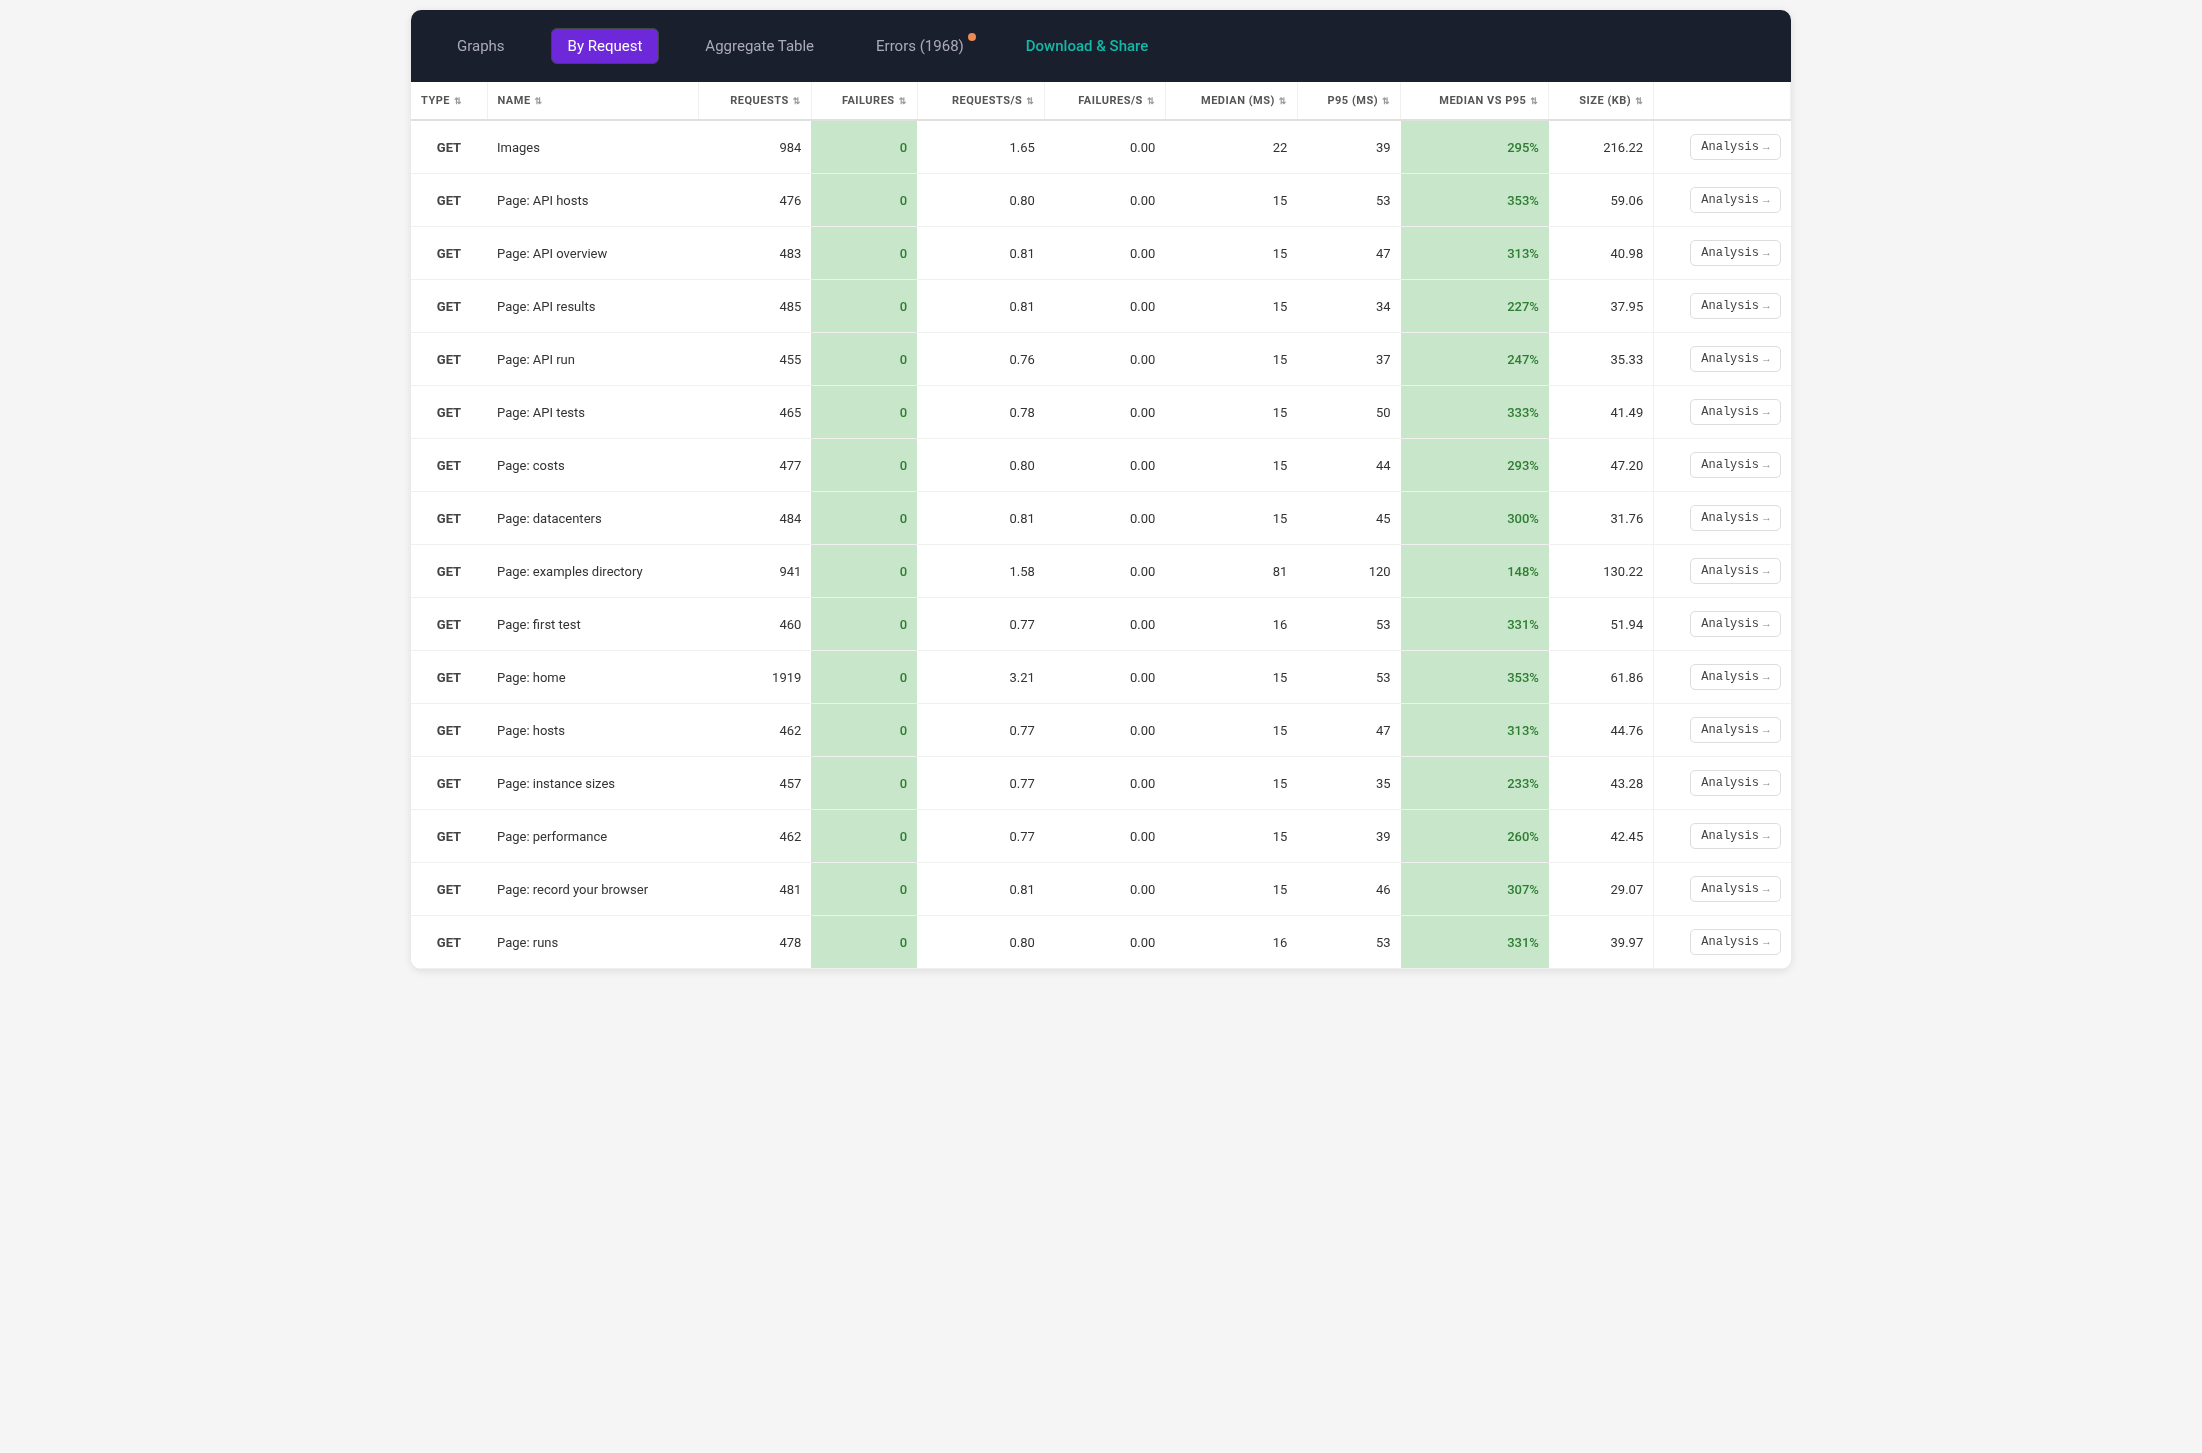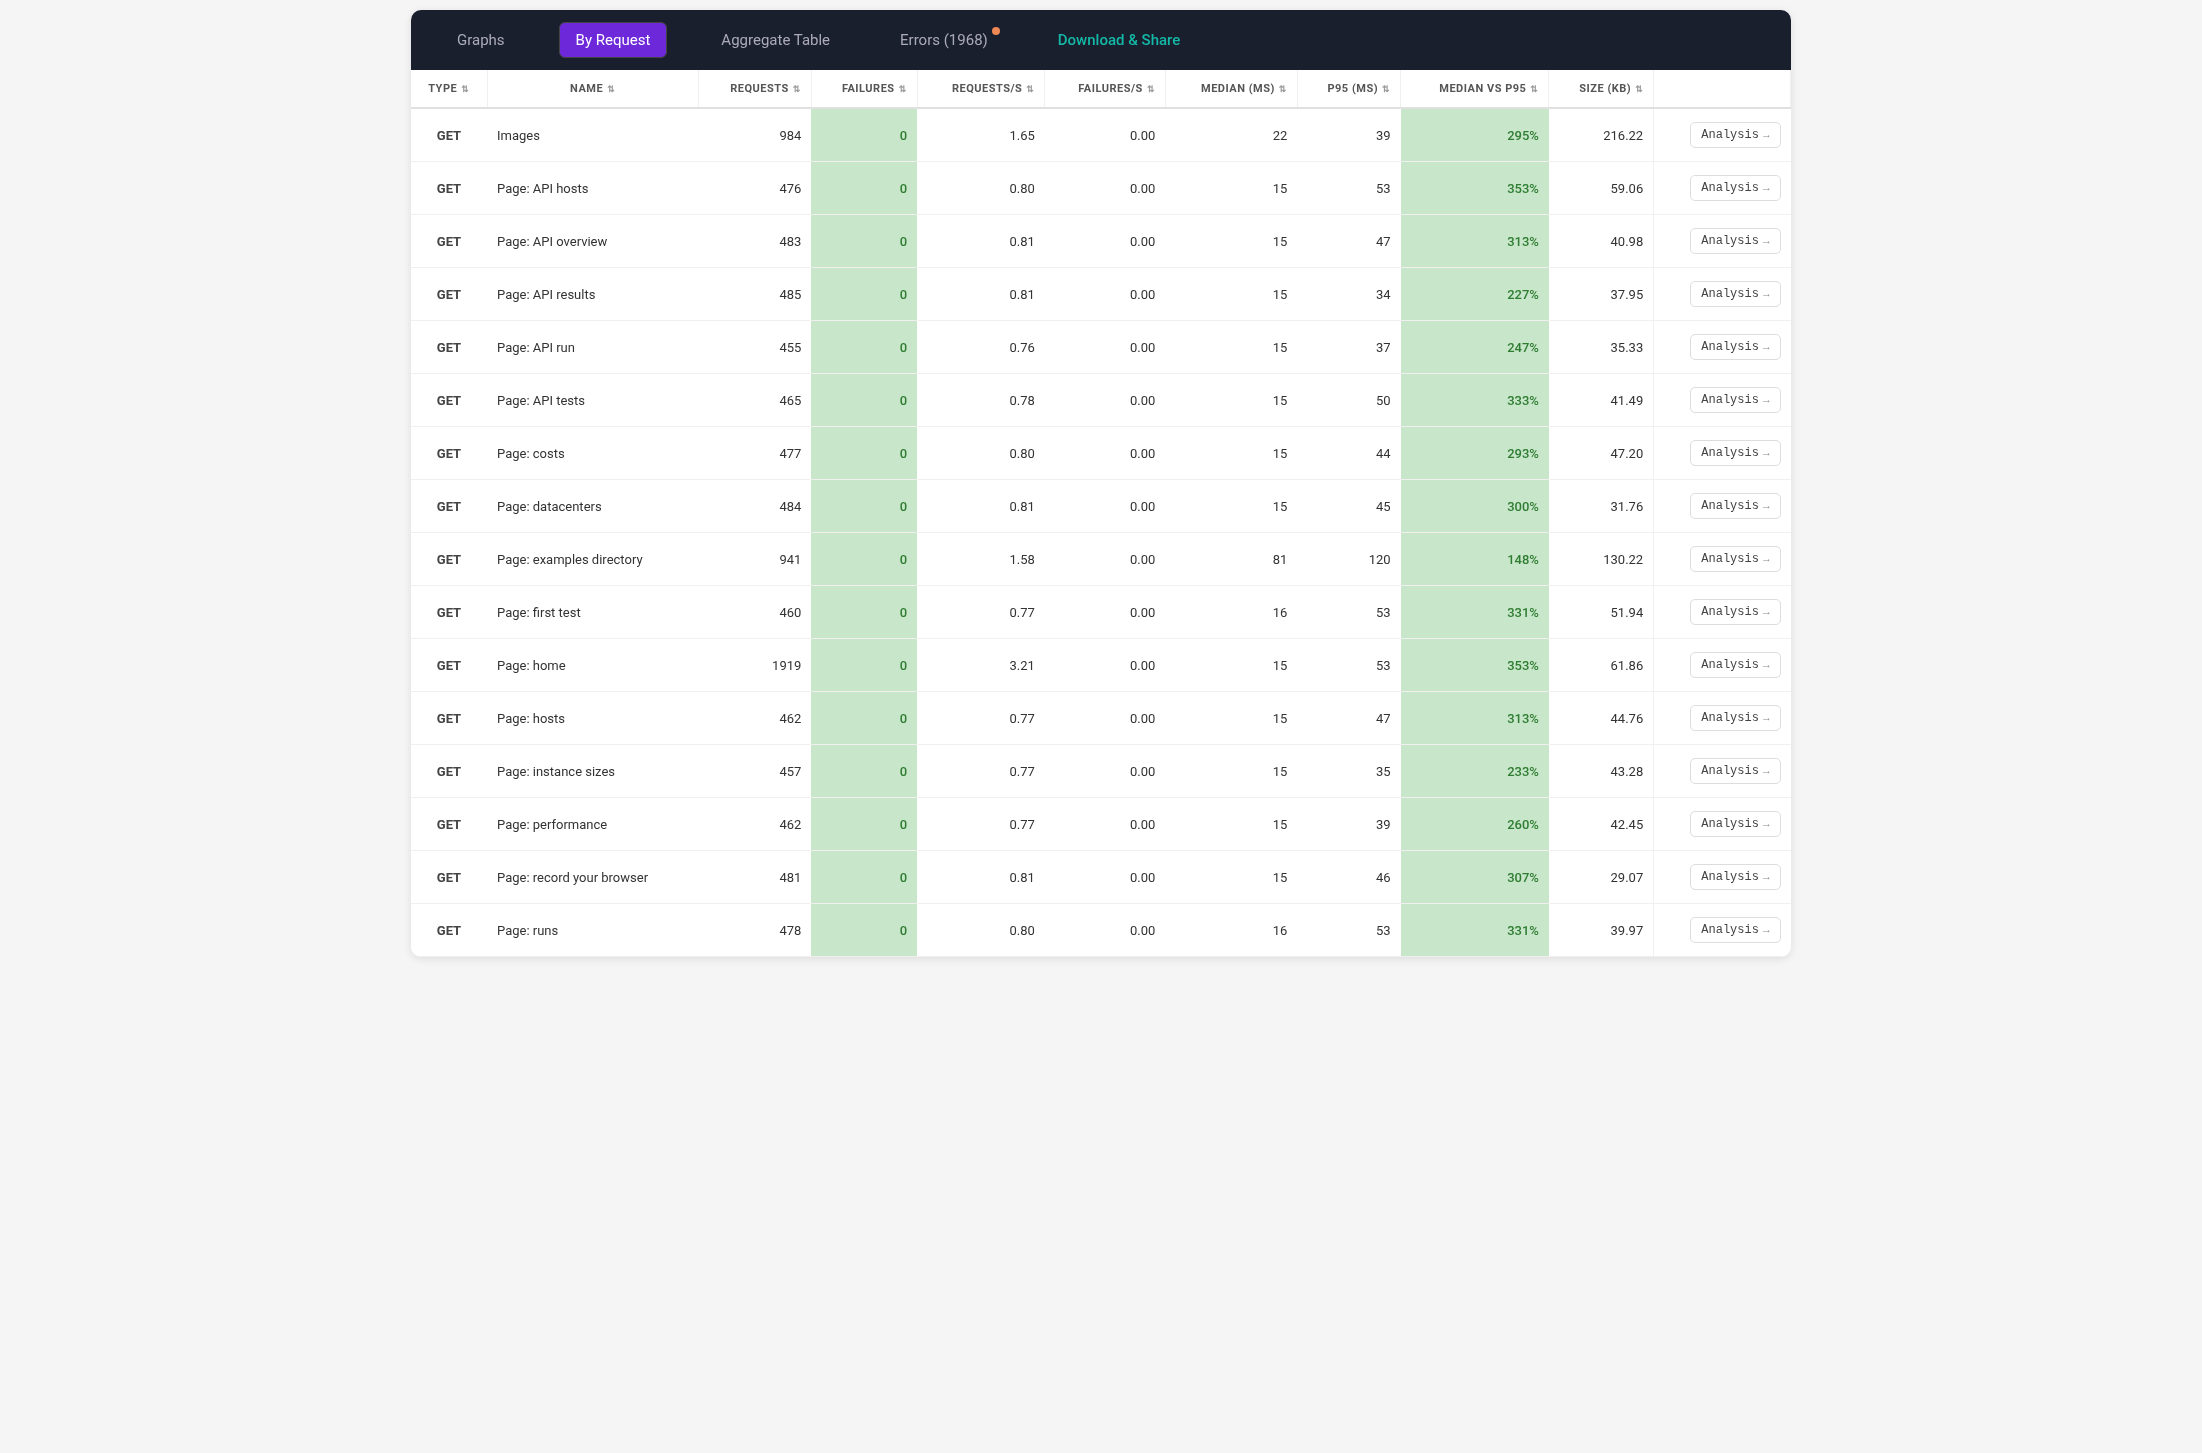--- a/index.html
+++ b/index.html
@@ -12,24 +12,24 @@
     .container {
       background: #fff;
       border-radius: 10px;
       overflow: hidden;
       max-width: 1380px;
       margin: 10px auto;
       box-shadow: 0 2px 8px rgba(0,0,0,0.1);
     }
     .nav-bar {
       background: #1a1f2e;
-      padding: 12px 30px;
+      padding: 18px 30px;
       display: flex;
       align-items: center;
-      gap: 38px;
+      gap: 30px;
     }
     .nav-item {
       color: #aab;
       font-size: 15px;
       cursor: pointer;
       padding: 8px 16px;
       border-radius: 6px;
       white-space: nowrap;
     }
     .nav-item.active {
@@ -70,21 +70,21 @@
       color: #555;
       letter-spacing: 0.5px;
       text-transform: uppercase;
       white-space: nowrap;
       border-right: 1px solid #f0f0f0;
       user-select: none;
       cursor: pointer;
     }
     thead th:first-child,
     thead th:nth-child(2) {
-      text-align: center;
+      text-align: left;
     }
     thead th .sort-icon {
       display: inline-block;
       margin-left: 4px;
       font-size: 9px;
       color: #999;
     }
     tbody tr {
       border-bottom: 1px solid #f0f0f0;
     }

